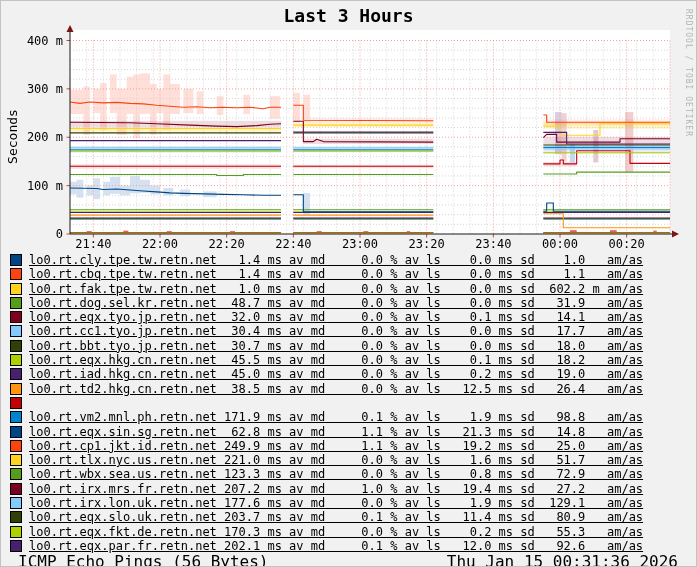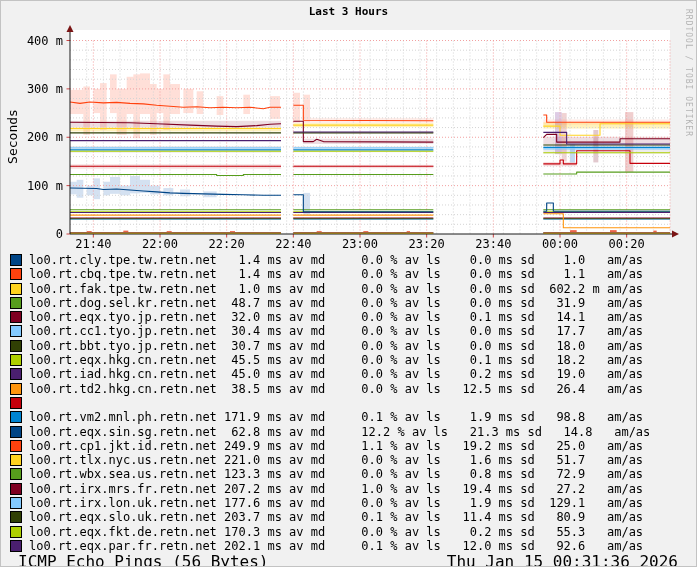--- a/index.html
+++ b/index.html
@@ -4,34 +4,34 @@
 <style>
   html,body{margin:0;padding:0;background:#fff;}
   #app{
     position:relative;width:695px;height:565px;
     background:#f1f1f1;border:1px solid #c3c3c3;
     font-family:"DejaVu Sans Mono","Liberation Mono",monospace;
     color:#000;overflow:hidden;
   }
   .title{
     position:absolute;top:4px;left:0;width:100%;text-align:center;
-    font-size:11px;font-weight:bold;letter-spacing:0px;
+    font-size:18px;font-weight:bold;letter-spacing:0px;
   }
   #chart{position:absolute;top:0;left:0;}
   .ylabel{
     position:absolute;left:-54px;top:128px;width:130px;text-align:center;
     font-size:13px;transform:rotate(-90deg);
   }
   .watermark{
     position:absolute;right:3px;top:8px;
     font-size:8px;color:#b4b4b4;letter-spacing:1px;
     writing-mode:vertical-rl;
   }
   #legend{position:absolute;left:0;top:252px;width:100%;}
-  .lrow{display:flex;align-items:flex-start;height:14.3px;}
+  .lrow{display:flex;align-items:flex-start;height:14.3px;text-decoration:underline;}
   .swatch{
     width:10px;height:10px;border:1px solid #000;
     margin:1px 7px 0 9px;flex:none;
   }
   .ltext{font-size:12px;line-height:14px;white-space:pre;}
   .footer-left{
     position:absolute;left:17px;top:551px;font-size:16px;white-space:pre;
   }
   .footer-right{
     position:absolute;right:18px;top:551px;font-size:16px;white-space:pre;
@@ -313,21 +313,21 @@
       </div>
       <div class="lrow">
         <span class="swatch" style="background: rgb(197, 0, 11);"></span>
       </div>
       <div class="lrow">
         <span class="swatch" style="background: rgb(0, 132, 209);"></span>
         <span class="ltext">lo0.rt.vm2.mnl.ph.retn.net 171.9 ms av md     0.1 % av ls    1.9 ms sd   98.8   am/as</span>
       </div>
       <div class="lrow">
         <span class="swatch" style="background: rgb(0, 69, 134);"></span>
-        <span class="ltext">lo0.rt.eqx.sin.sg.retn.net  62.8 ms av md     12.2 % av ls   21.3 ms sd   14.8   am/as</span>
+        <span class="ltext">lo0.rt.eqx.sin.sg.retn.net  62.8 ms av md     1.1 % av ls   21.3 ms sd   14.8   am/as</span>
       </div>
       <div class="lrow">
         <span class="swatch" style="background: rgb(255, 66, 14);"></span>
         <span class="ltext">lo0.rt.cp1.jkt.id.retn.net 249.9 ms av md     1.1 % av ls   19.2 ms sd   25.0   am/as</span>
       </div>
       <div class="lrow">
         <span class="swatch" style="background: rgb(255, 211, 32);"></span>
         <span class="ltext">lo0.rt.tlx.nyc.us.retn.net 221.0 ms av md     0.0 % av ls    1.6 ms sd   51.7   am/as</span>
       </div>
       <div class="lrow">

